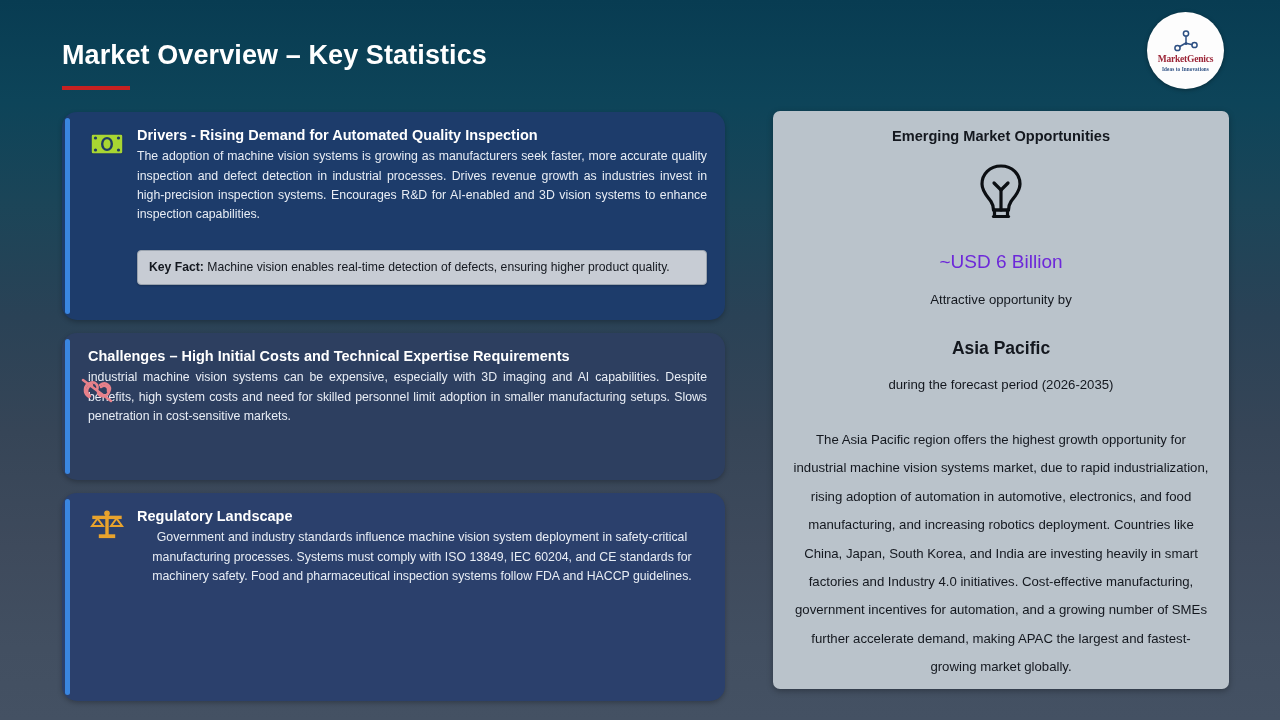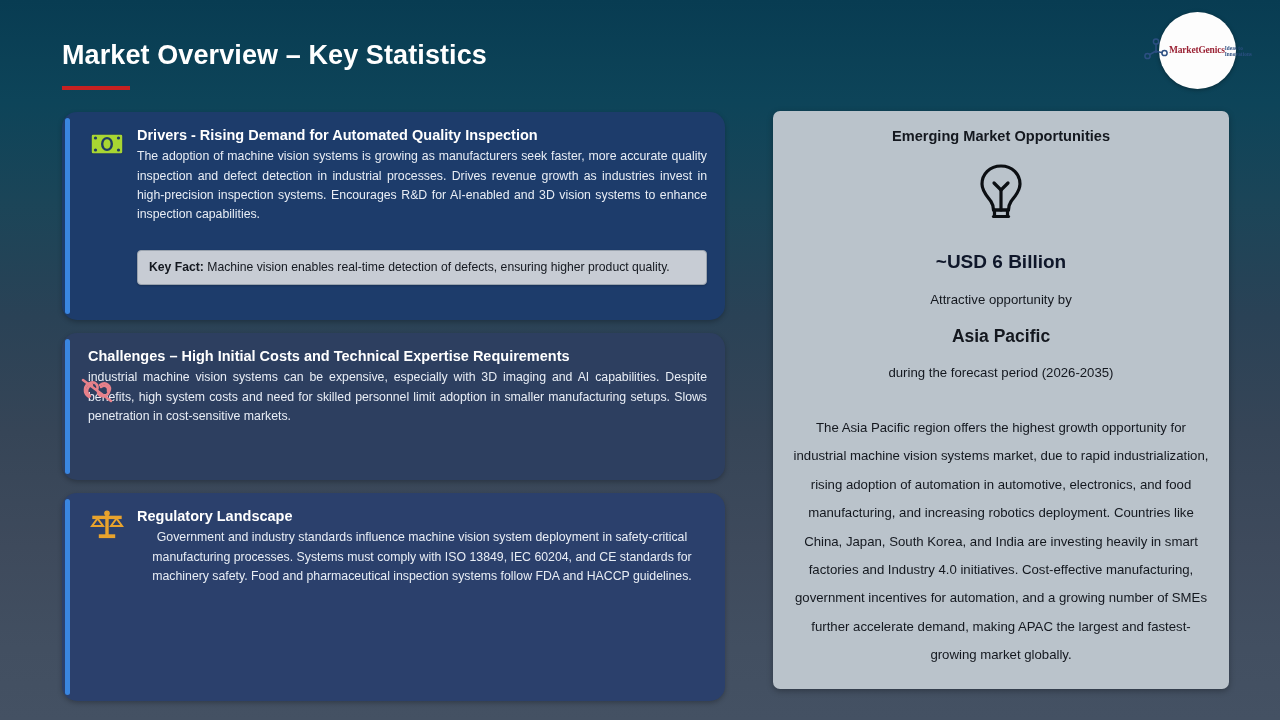--- a/index.html
+++ b/index.html
@@ -34,26 +34,26 @@
   .title-rule {
     position: absolute;
     left: 62px; top: 86px;
     width: 68px; height: 4px;
     background: #c62121;
   }
 
   
   .logo {
     position: absolute;
-    right: 44px; top: 12px;
+    right: 56px; top: 12px;
     width: 77px; height: 77px;
     border-radius: 50%;
     background: #fdfdfd;
     display: flex;
-    flex-direction: row;
+    flex-direction: column;
     align-items: center;
     justify-content: center;
     box-shadow: 0 1px 4px rgba(0,0,0,.35);
   }
   .logo-mark { width: 26px; height: 24px; margin-bottom: 1px; }
   .logo-name {
     font-family: "Liberation Serif", serif;
     font-size: 9.5px;
     font-weight: bold;
     color: #9b2335;
@@ -170,36 +170,36 @@
   .panel-title {
     font-size: 14.6px;
     font-weight: bold;
     color: #14181f;
     text-align: center;
     margin-top: 5px;
   }
   .bulb { margin-top: 18px; }
   .panel-value {
     font-size: 19px;
-    font-weight: bold;
-    color: #0f172a;
+    font-weight: normal;
+    color: #6d28d9;
     margin-top: 25px;
     text-align: left;
   }
   .panel-sub {
     font-size: 13.2px;
     color: #14181f;
     margin-top: 19px;
     text-align: center;
   }
   .panel-region {
     font-size: 17.5px;
     font-weight: bold;
     color: #14181f;
-    margin-top: 19px;
+    margin-top: 31px;
     text-align: center;
   }
   .panel-period {
     font-size: 13.2px;
     color: #14181f;
     margin-top: 18px;
     text-align: center;
   }
   .panel-para {
     font-size: 13.2px;

